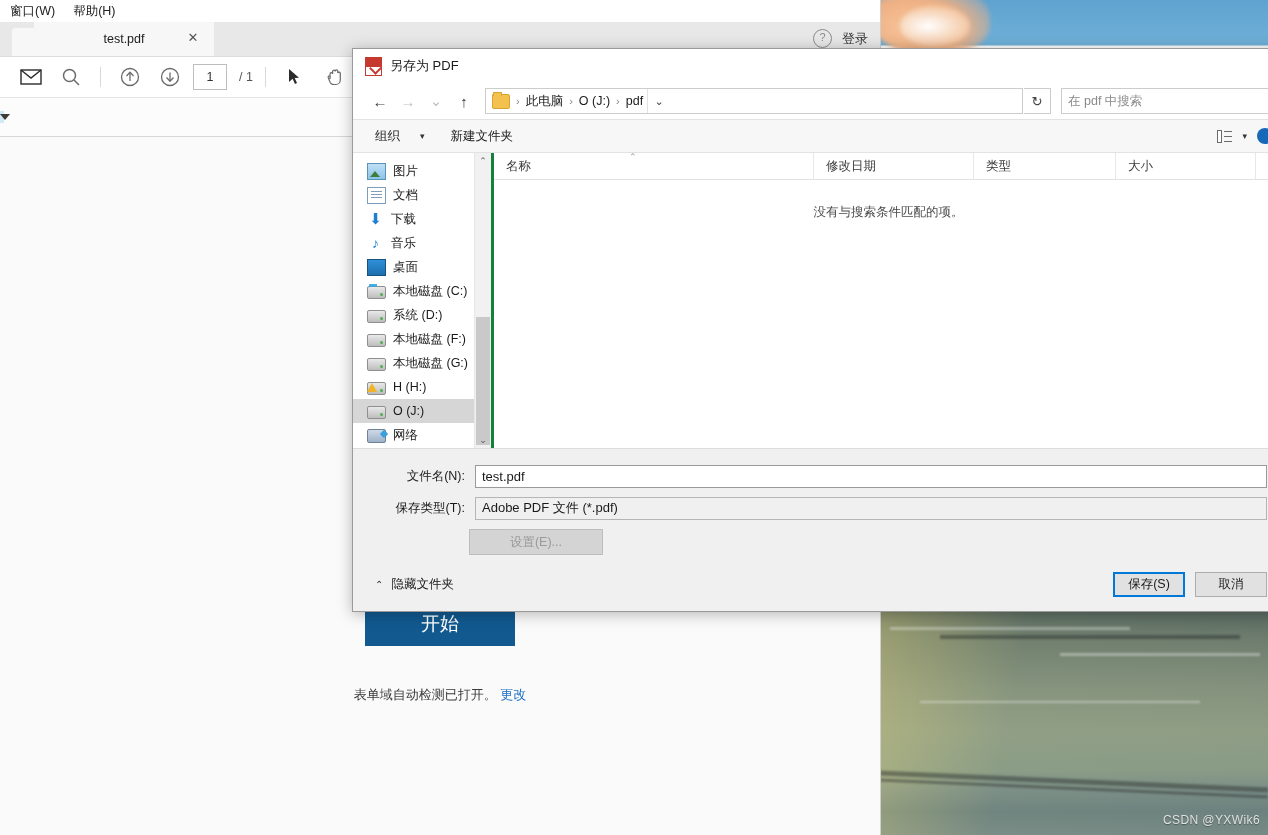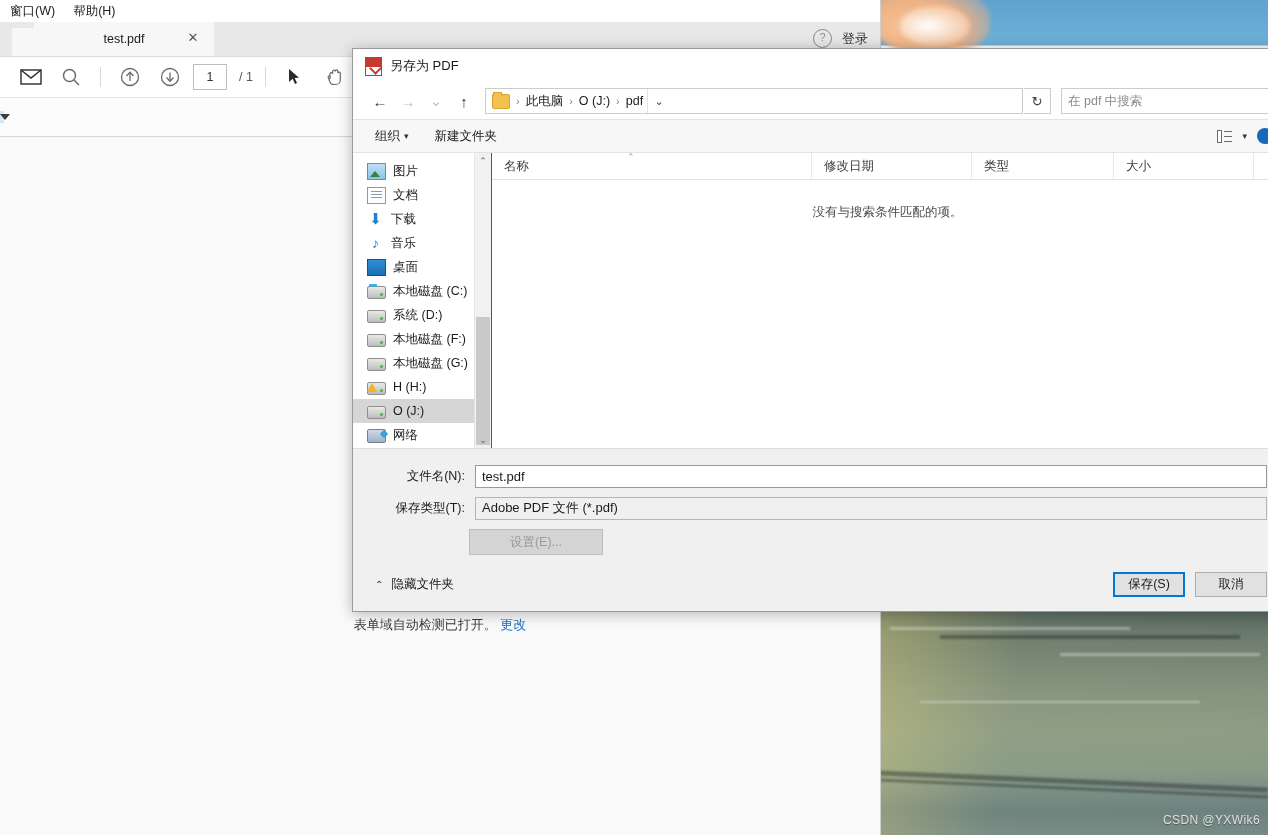--- a/index.html
+++ b/index.html
@@ -401,21 +401,21 @@
     height: 32px;
     background: #f7f7f7;
     border-top: 1px solid #e3e3e3;
     border-bottom: 1px solid #e3e3e3;
     display: flex; align-items: center;
     padding: 0 10px 0 22px;
     font-size: 12.5px;
     color: #1a1a1a;
     gap: 26px;
   }
-  .cmd-item { display: flex; align-items: center; gap: 4px; }
+  .cmd-item { display: flex; align-items: center; gap: 20px; }
   .cmd-caret { font-size: 9px; color: #333; }
   .cmdbar-right {
     margin-left: auto;
     display: flex; align-items: center; gap: 10px;
   }
   .viewicon {
     width: 15px; height: 13px;
     position: relative;
   }
   .viewicon .vcol {
@@ -436,21 +436,21 @@
 
   .dlg-body {
     flex: 1;
     display: flex;
     min-height: 0;
     background: #ffffff;
   }
   .nav-pane {
     width: 138px;
     background: #ffffff;
-    border-right: 1px solid #15803d;
+    border-right: 3px solid #15803d;
     position: relative;
     overflow: hidden;
   }
   .nav-list { padding-top: 6px; }
   .nav-item {
     height: 24px;
     display: flex; align-items: center;
     gap: 7px;
     padding-left: 14px;
     font-size: 12.5px;
@@ -751,20 +751,21 @@
         </div>
       </div>
       <div class="thumb-name">test.pdf</div>
       <div class="thumb-link">更改文件</div>
 
       <div class="checkrow">
         <div class="checkbox"></div>
         <span>此文档需要签名</span>
       </div>
 
+      <div class="start-btn">开始</div>
 
       <div class="hint">
         <span>表单域自动检测已打开。</span>
         <a>更改</a>
       </div>
     </div>
   </div>
 
   <div class="dialog">
 

